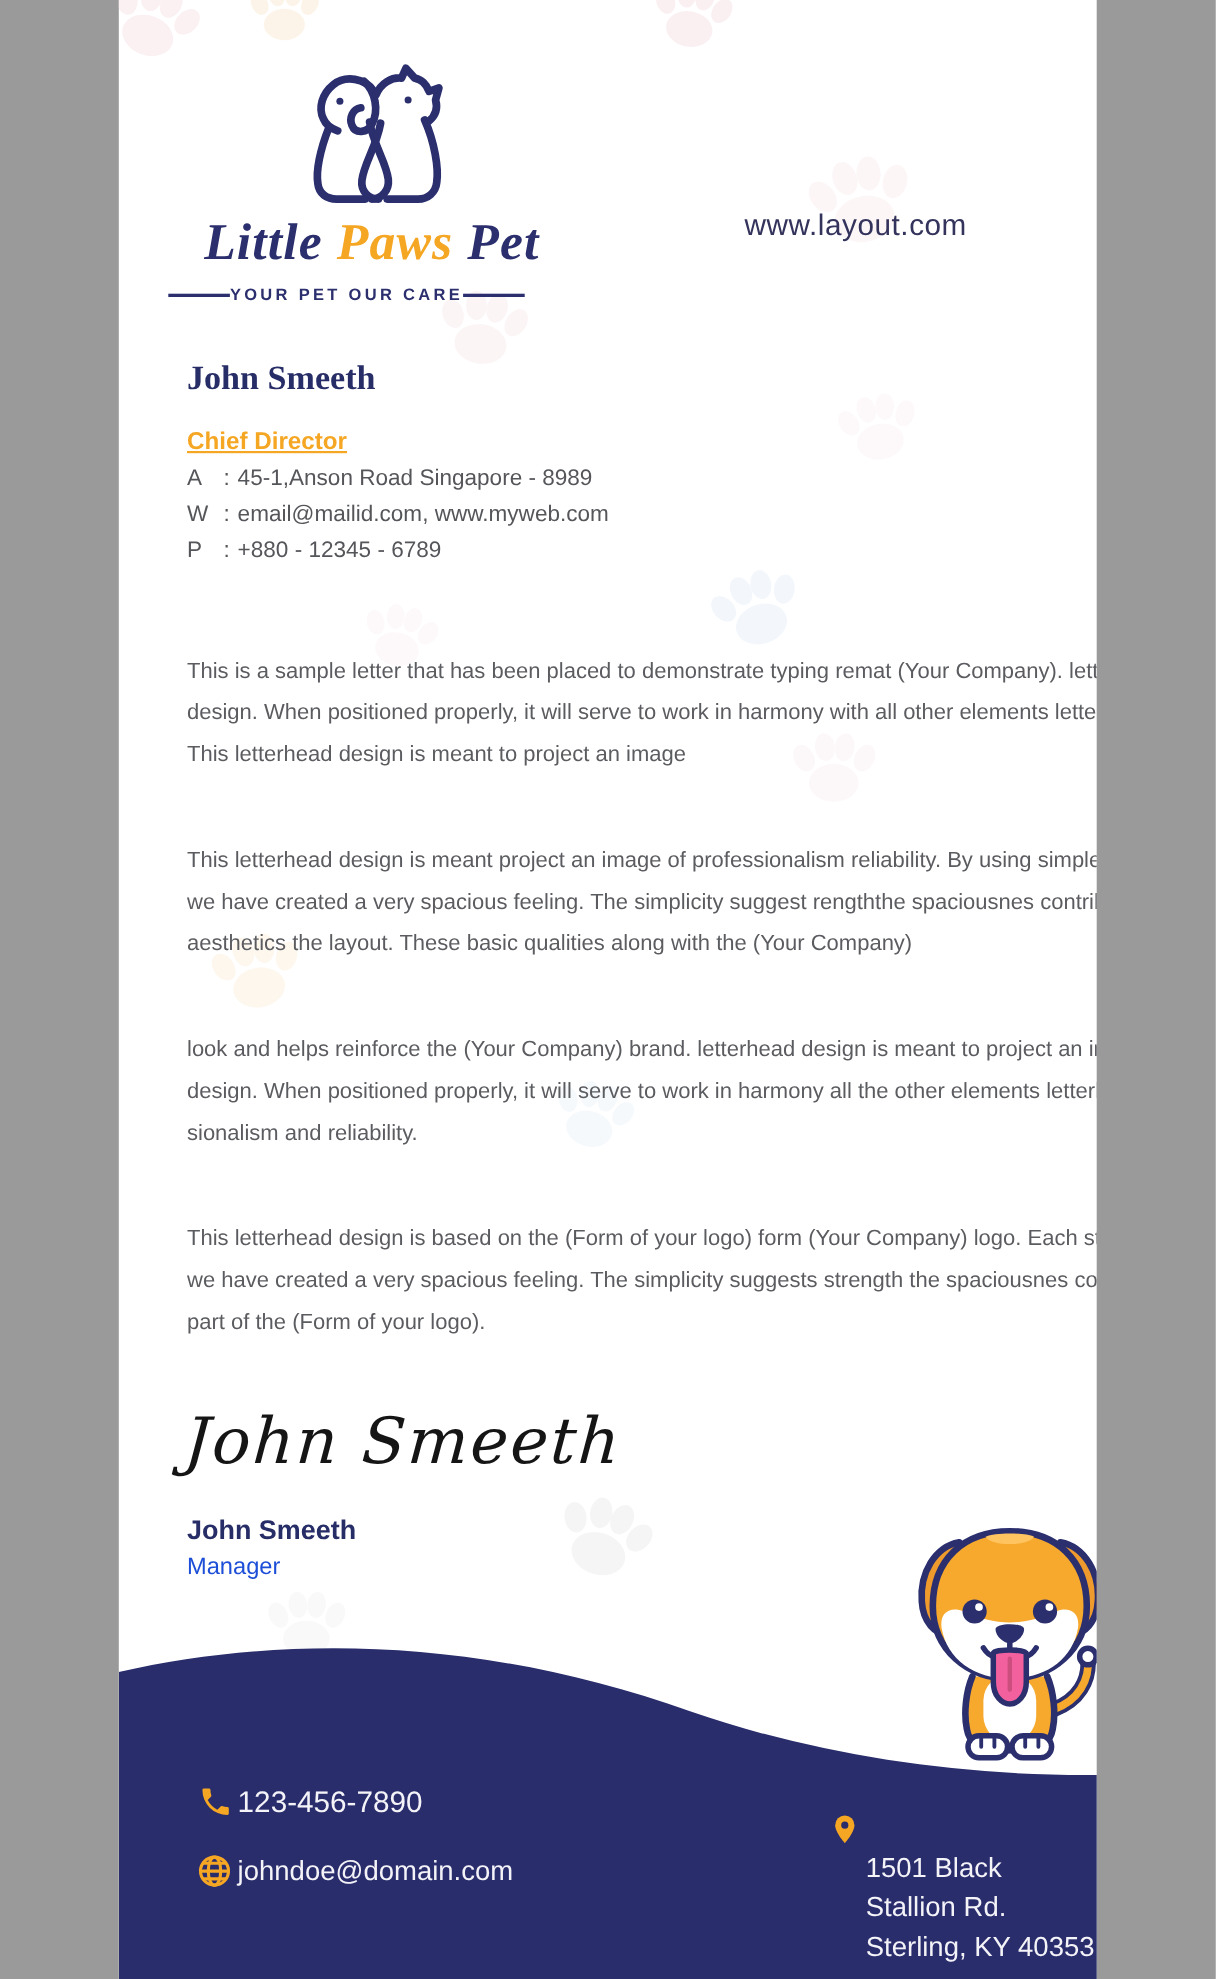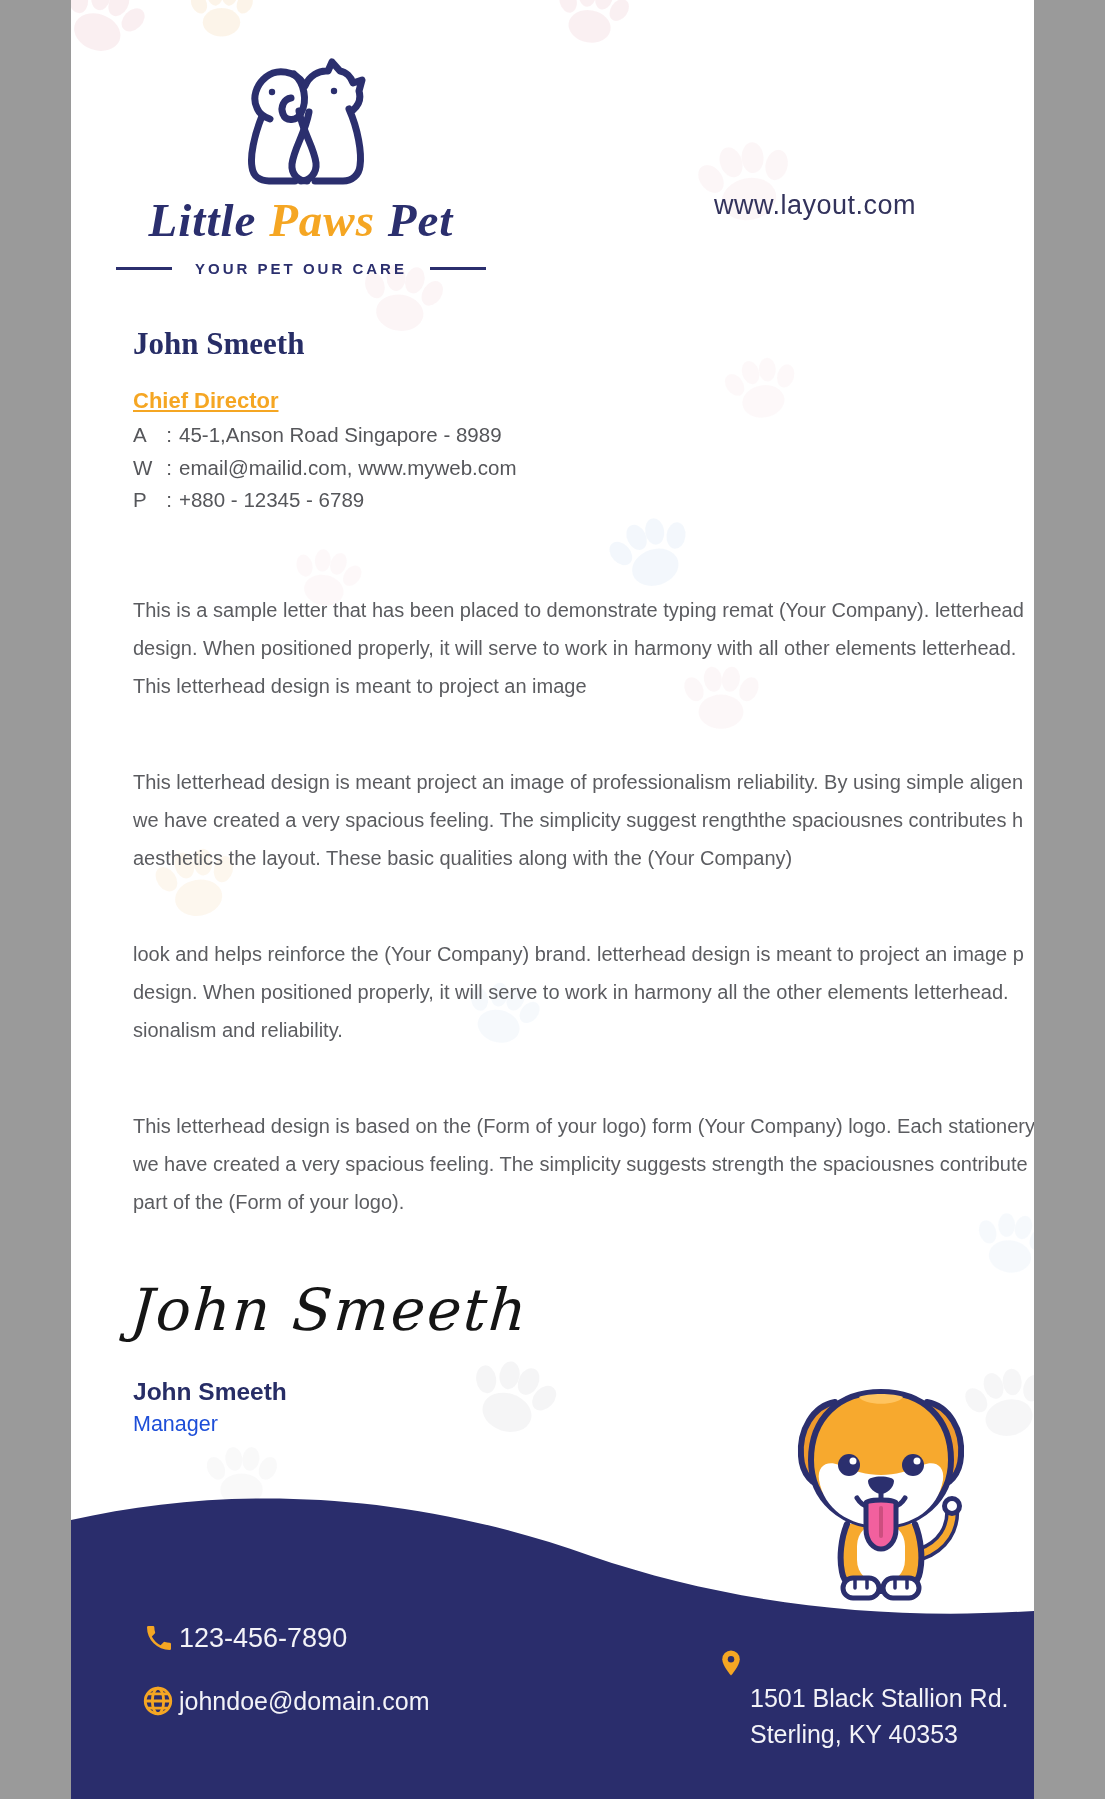--- a/index.html
+++ b/index.html
@@ -1,18 +1,18 @@
 <!DOCTYPE html>
 <html style="--navy: #2B2F6E; --navy-text: #272D66; --orange: #F5A623; --footer-bg: #2A2D6C; --dog-orange: #F7A92E; --dog-ear: #EF9A2D; --tongue: #F2609E;"><head>
 <meta charset="utf-8">
 <style>
   html,body{margin:0;padding:0;background:#9a9a9a;}
   .page{
     position:relative;
-    width:963px;height:1799px;
+    width:889px;height:1799px;
     margin:0 auto;
     background:#ffffff;
     overflow:hidden;
     font-family:"Liberation Sans", sans-serif;
   }
   
   #paw-layer{position:absolute;inset:0;z-index:0;}
   #paw-layer svg{position:absolute;}
   
   .logo-mark{position:absolute;left:160px;top:58px;width:140px;height:130px;z-index:1;}
@@ -21,21 +21,21 @@
     text-align:center;
     font-family:"Liberation Serif", serif;
     font-style:italic;font-weight:700;font-size:47px;line-height:56px;
     color:var(--navy);
     letter-spacing:1px;
     white-space:nowrap;
   }
   .logo-text .accent{color:var(--orange);}
   .tagline{
     position:absolute;left:45px;top:260px;width:370px;z-index:1;
-    display:flex;align-items:center;justify-content:space-between;
+    display:flex;align-items:center;justify-content:flex-start;
     color:var(--navy);
     font-size:15px;font-weight:700;letter-spacing:3px;
   }
   .tagline .rule{display:inline-block;width:56px;height:3px;background:var(--navy);}
   .website{
     position:absolute;right:118px;top:190px;z-index:1;
     font-size:27px;color:#33335c;letter-spacing:.5px;
   }
   
   .sender{position:absolute;left:62px;top:326px;z-index:1;}

